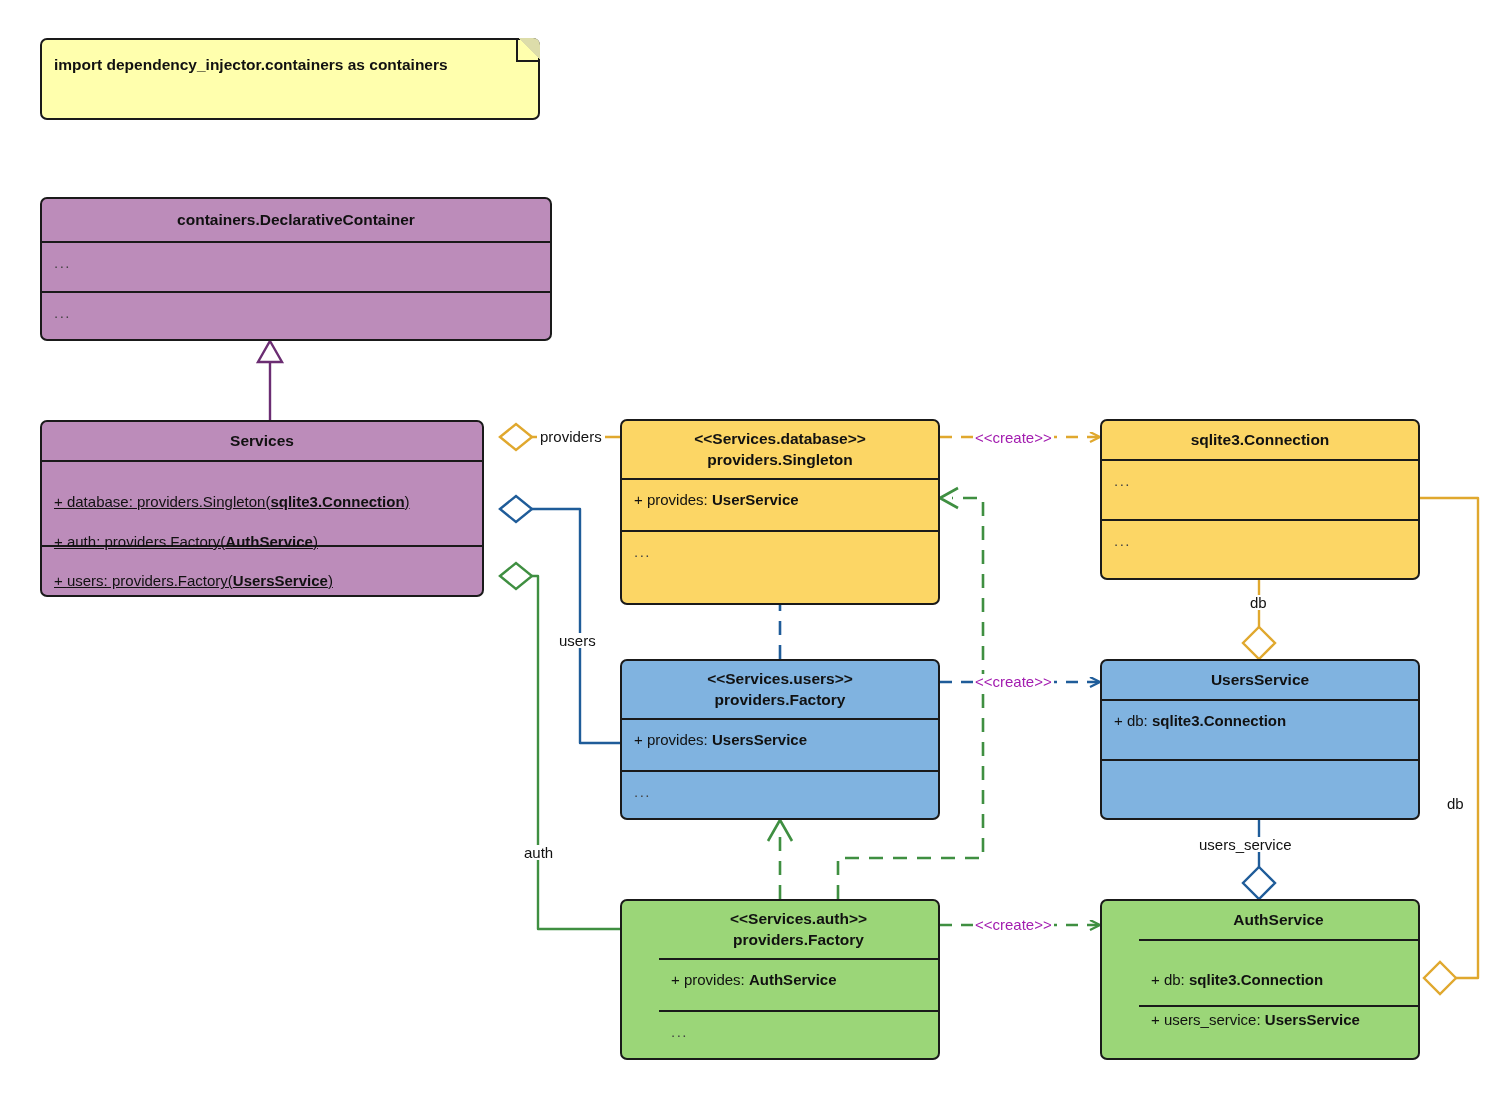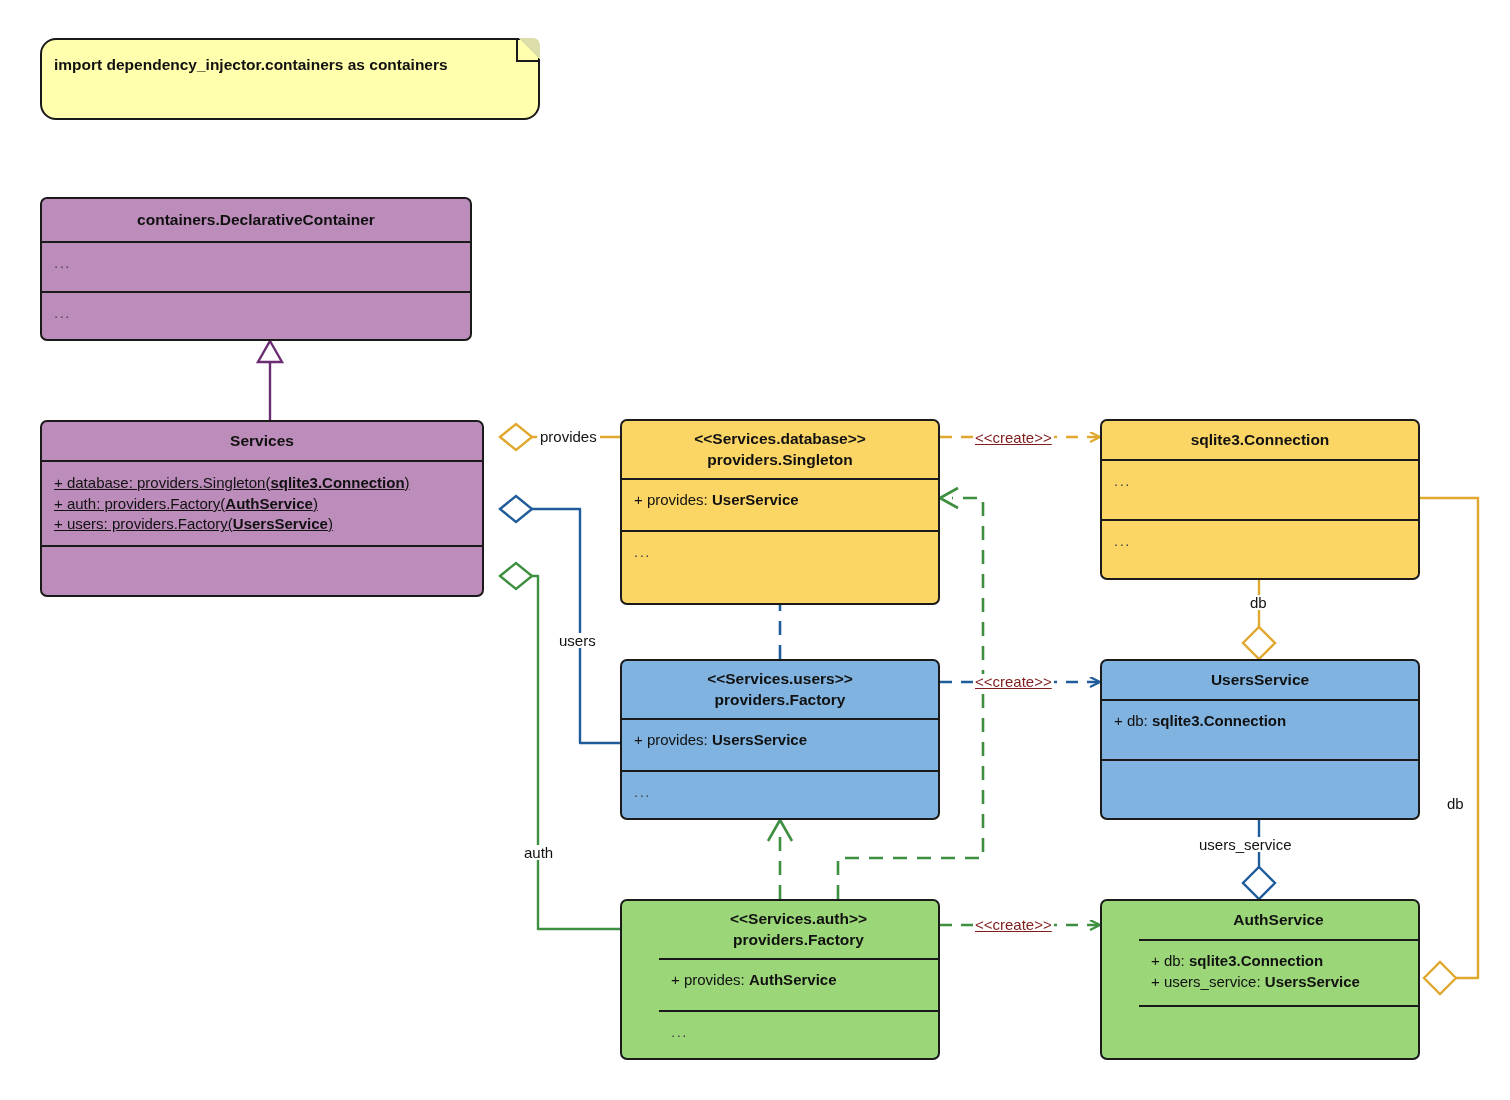--- a/index.html
+++ b/index.html
@@ -14,32 +14,32 @@
              align-items:center;justify-content:center;}
   .sec{border-top:2.5px solid #1a1a1a;box-sizing:border-box;
        font-size:15px;color:#111;padding:10px 12px;line-height:1.38;}
   .sec .dots{letter-spacing:1.5px;color:#444;font-size:15px;}
   .b{font-weight:bold;}
   .purple{background:#bc8cba;}
   .yellow{background:#fcd665;}
   .blue{background:#80b3e0;}
   .green{background:#9bd678;padding-left:37px;}
   .note{position:absolute;box-sizing:border-box;background:#ffffad;
-        border:2.5px solid #1a1a1a;border-radius:16px;padding:14px 12px 12px 12px;
+        border:2.5px solid #1a1a1a;border-radius:7px;padding:14px 12px 12px 12px;
         font-weight:bold;font-size:15.5px;line-height:1.42;color:#111;}
   .note .fold{position:absolute;right:-2px;top:-2px;width:22px;height:22px;
        background:linear-gradient(225deg,#ddddaa 0 50%,transparent 50% 100%);
        border-left:2.5px solid #1a1a1a;border-bottom:2.5px solid #1a1a1a;
        border-top-right-radius:7px;}
-  .attr{white-space:nowrap;}
+  .attr{white-space:nowrap;margin-top:19px;}
   .uline{text-decoration:underline;}
   .elabel{position:absolute;font-size:15px;color:#111;background:#fff;
           padding:0 3px;white-space:nowrap;line-height:1;}
-  .stereo{position:absolute;font-size:15px;color:#7f1d1d;background:#fff;
-          padding:0 2px;white-space:nowrap;line-height:1;text-decoration:underline;}
+  .stereo{position:absolute;font-size:15px;color:#a21caf;background:#fff;
+          padding:0 2px;white-space:nowrap;line-height:1;}
 </style>
 </head>
 <body>
 
 <div id="stage">
 
   <svg class="edges" viewBox="0 0 1510 1100">
     <defs>
       <marker id="arrOpenOrange" markerWidth="14" markerHeight="14" refX="11" refY="5" orient="auto" markerUnits="userSpaceOnUse">
         <path d="M1,0 L11,5 L1,10" fill="none" stroke="#e0a82e" stroke-width="2.2"></path>
@@ -114,38 +114,38 @@
       <line x1="1259" y1="820" x2="1259" y2="867" stroke="#1f5c99" stroke-width="2.4"></line>
       <path d="M1259,867 L1275,883 L1259,899 L1243,883 Z" fill="#ffffff" stroke="#1f5c99" stroke-width="2.4"></path>
     </g>
 
     <g>
       <path d="M1420,498 L1478,498 L1478,978 L1456,978" fill="none" stroke="#e0a82e" stroke-width="2.4" stroke-linejoin="round"></path>
       <path d="M1456,978 L1440,962 L1424,978 L1440,994 Z" fill="#ffffff" stroke="#e0a82e" stroke-width="2.4"></path>
     </g>
   </svg>
 
-  <div class="elabel" style="left:537px;top:429px;">provides</div>
+  <div class="elabel" style="left:537px;top:429px;">providers</div>
   <div class="elabel" style="left:556px;top:633px;">users</div>
   <div class="elabel" style="left:521px;top:845px;">auth</div>
 
   <div class="stereo" style="left:973px;top:430px;">&lt;&lt;create&gt;&gt;</div>
   <div class="stereo" style="left:973px;top:674px;">&lt;&lt;create&gt;&gt;</div>
   <div class="stereo" style="left:973px;top:917px;">&lt;&lt;create&gt;&gt;</div>
 
   <div class="elabel" style="left:1247px;top:595px;">db</div>
   <div class="elabel" style="left:1196px;top:837px;">users_service</div>
   <div class="elabel" style="left:1444px;top:796px;">db</div>
 
   <div class="note" style="left:40px;top:38px;width:500px;height:82px;">
     <div class="fold"></div>
     <div>import dependency_injector.containers as containers</div>
   </div>
 
-  <div class="node purple" style="left:40px;top:197px;width:432px;height:144px;">
+  <div class="node purple" style="left:40px;top:197px;width:512px;height:144px;">
     <div class="ttl" style="height:42px;">containers.DeclarativeContainer</div>
     <div class="sec" style="height:50px;">
       <span class="dots">...</span>
     </div>
     <div class="sec" style="height:52px;">
       <span class="dots">...</span>
     </div>
   </div>
 
   <div class="node purple" style="left:40px;top:420px;width:444px;height:177px;">

